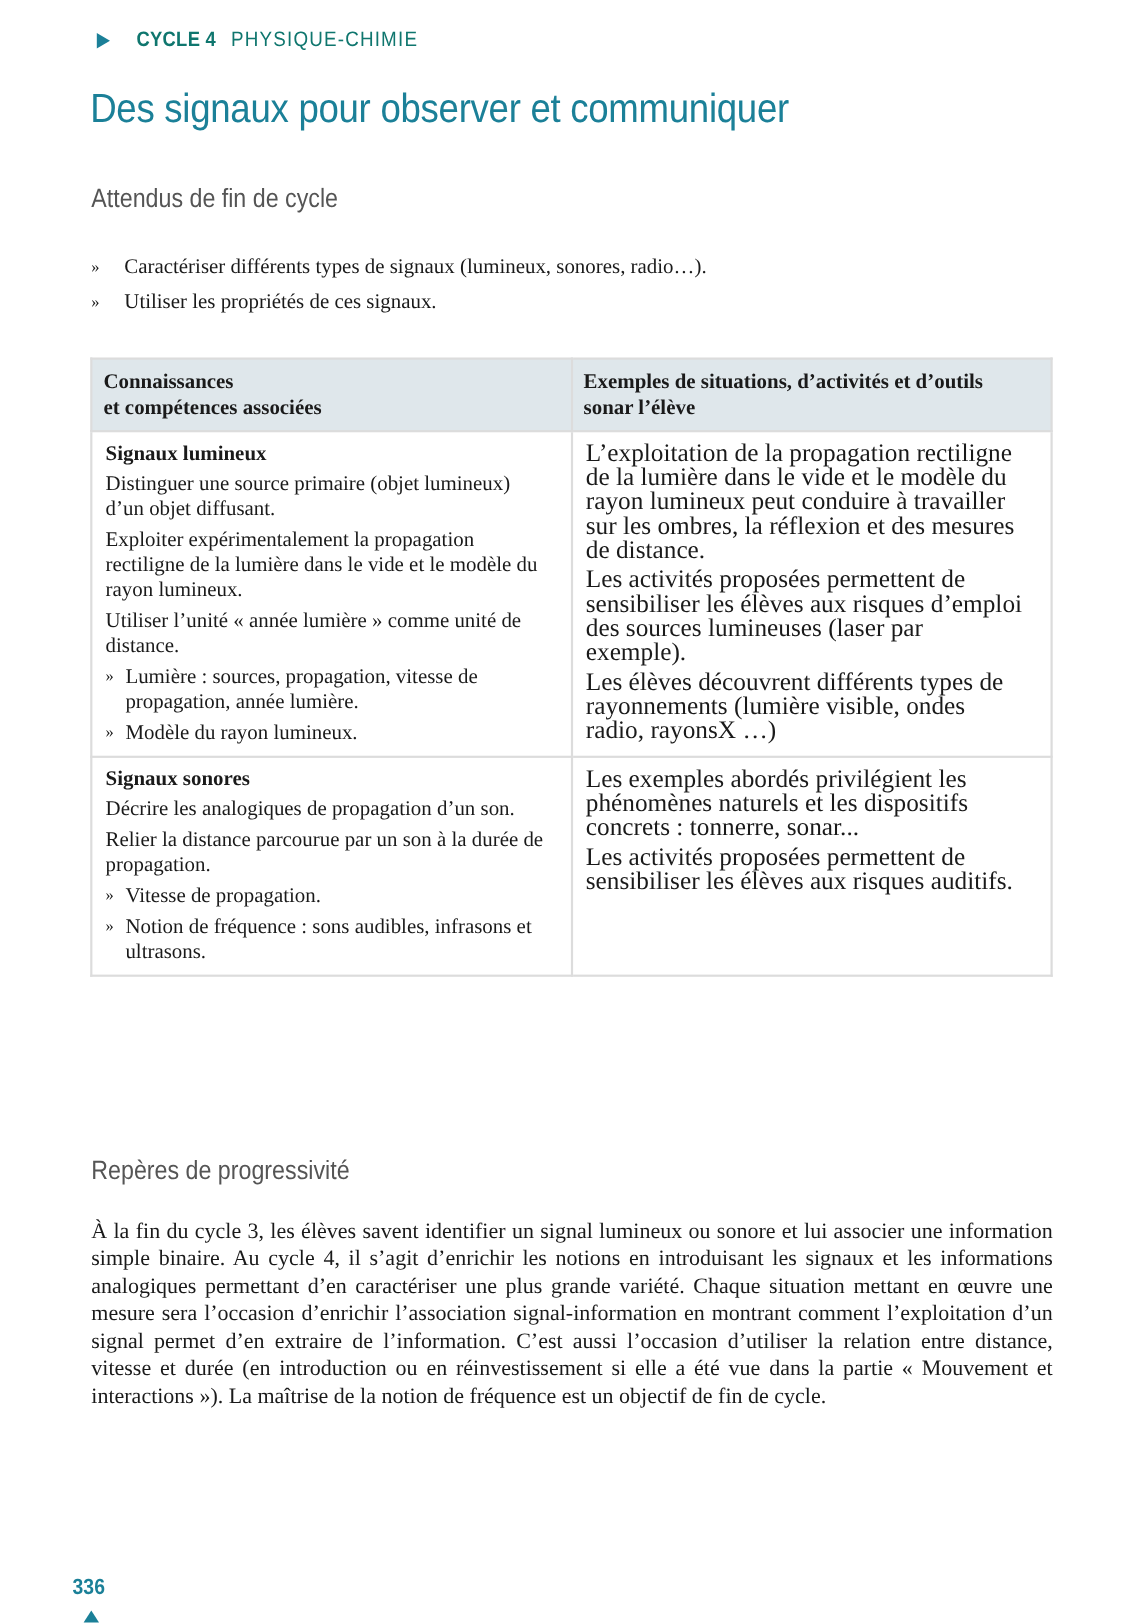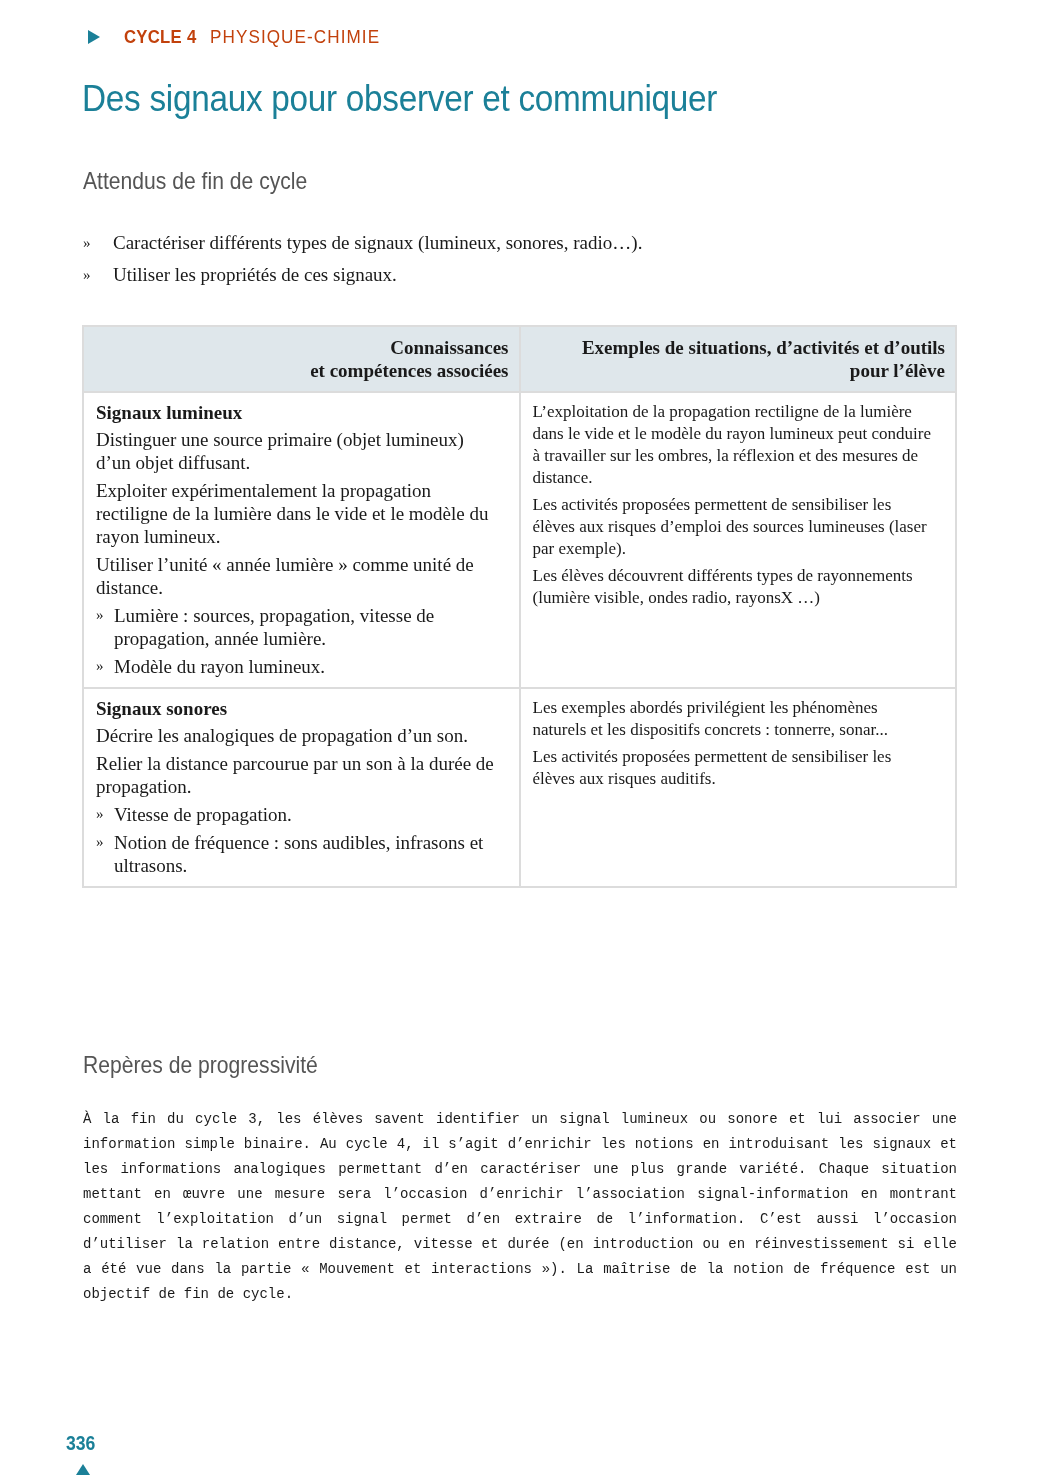--- a/index.html
+++ b/index.html
@@ -1,36 +1,36 @@
 <!DOCTYPE html>
 <html><head>
 <meta charset="utf-8">
 <style>
   html, body { margin: 0; padding: 0; background: #ffffff; }
   body { width: 1039px; height: 1476px; position: relative; overflow: hidden; font-family: "Liberation Serif", serif; color: #1a1a1a; }
-  .header { position: absolute; left: 88px; top: 26px; display: flex; align-items: center; font-family: "Liberation Sans", sans-serif; color: #c2410c; }
+  .header { position: absolute; left: 88px; top: 26px; display: flex; align-items: center; font-family: "Liberation Sans", sans-serif; color: #0f766e; }
   .header .tri { width: 0; height: 0; border-top: 7px solid transparent; border-bottom: 7px solid transparent; border-left: 12px solid #1b8098; margin-right: 24px; }
   .header .cycle { font-weight: bold; font-size: 19px; letter-spacing: 0.3px; margin-right: 10px; transform: scaleX(0.88); transform-origin: left center; display: inline-block; }
   .header .subject { font-size: 19px; letter-spacing: 1.2px; transform: scaleX(0.9); transform-origin: left center; display: inline-block; margin-left: -6px; }
   .title { position: absolute; left: 82px; top: 78px; font-family: "Liberation Sans", sans-serif; font-size: 37px; color: #1b8098; letter-spacing: -0.3px; transform: scaleX(0.9); transform-origin: left top; white-space: nowrap; }
   .section-title { position: absolute; left: 83px; font-family: "Liberation Sans", sans-serif; font-size: 24px; color: #555555; transform: scaleX(0.88); transform-origin: left top; white-space: nowrap; }
   .expect-list { position: absolute; left: 83px; top: 231px; margin: 0; padding: 0; list-style: none; font-size: 19px; }
   .expect-list li { display: flex; height: 32px; line-height: 24px; }
   .expect-list .b { width: 30px; font-size: 15px; }
   table.prog { position: absolute; left: 82px; top: 325px; width: 875px; border-collapse: collapse; font-size: 19px; line-height: 23px; }
   table.prog th, table.prog td { border: 2px solid #dcdcdc; vertical-align: top; }
-  table.prog th { background: #dfe7eb; font-weight: bold; text-align: right; padding: 9px 10px 5px 10px; height: 50px; width: 50%; }
+  table.prog th { background: #dfe7eb; font-weight: bold; text-align: left; padding: 9px 10px 5px 10px; height: 50px; width: 50%; }
   table.prog td { padding: 8px 21px 4px 12px; }
   table.prog td.c1 { width: 412px; }
   .ctitle { font-weight: bold; margin-bottom: 4px; }
   .cp { margin: 0 0 5px 0; }
   .cb { display: flex; margin-bottom: 5px; }
   .cb .b { width: 18px; flex: none; font-size: 15px; }
-  .r2 p { font-size: 17px; line-height: 22px; }
-  .body-text { position: absolute; left: 83px; top: 1107px; width: 874px; font-size: 14px; line-height: 25px; text-align: justify; font-family: Liberation Mono, monospace; }
+  .r2 p { font-size: 23px; line-height: 22px; }
+  .body-text { position: absolute; left: 83px; top: 1107px; width: 874px; font-size: 20px; line-height: 25px; text-align: justify; }
   .body-text p { margin: 0 0 6px 0; }
   .page-num { position: absolute; left: 66px; top: 1432px; font-family: "Liberation Sans", sans-serif; font-weight: bold; font-size: 20px; color: #1b8098; transform: scaleX(0.88); transform-origin: left top; }
   .page-tri { position: absolute; left: 76px; top: 1464px; width: 0; height: 0; border-left: 7px solid transparent; border-right: 7px solid transparent; border-bottom: 11px solid #1b8098; }
 </style>
 </head>
 <body>
 
 <div class="header">
   <span class="tri"></span>
   <span class="cycle">CYCLE 4</span>
@@ -54,21 +54,21 @@
 
 <table class="prog">
   <thead>
     <tr>
       <th>
         <div>Connaissances</div>
         <div>et compétences associées</div>
       </th>
       <th>
         <div>Exemples de situations, d’activités et d’outils</div>
-        <div>pour l’élève</div>
+        <div>sonar l’élève</div>
       </th>
     </tr>
   </thead>
   <tbody id="tbody">
       <tr>
         <td class="c1">
           <div class="ctitle">Signaux lumineux</div>
           <p class="cp">Distinguer une source primaire (objet lumineux) d’un objet diffusant.</p>
           <p class="cp">Exploiter expérimentalement la propagation rectiligne de la lumière dans le vide et le modèle du rayon lumineux.</p>
           <p class="cp">Utiliser l’unité « année lumière » comme unité de distance.</p>

